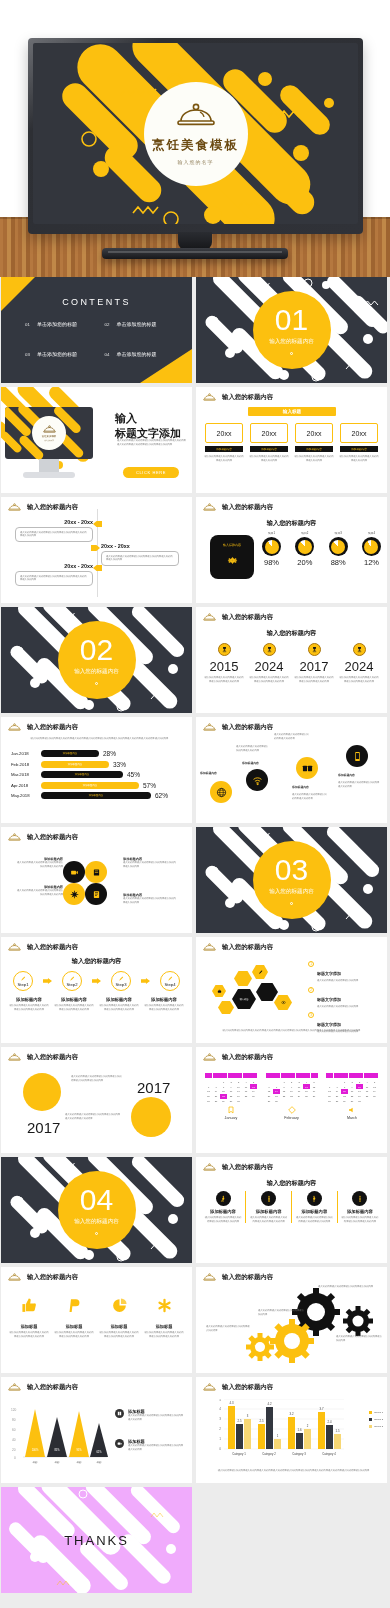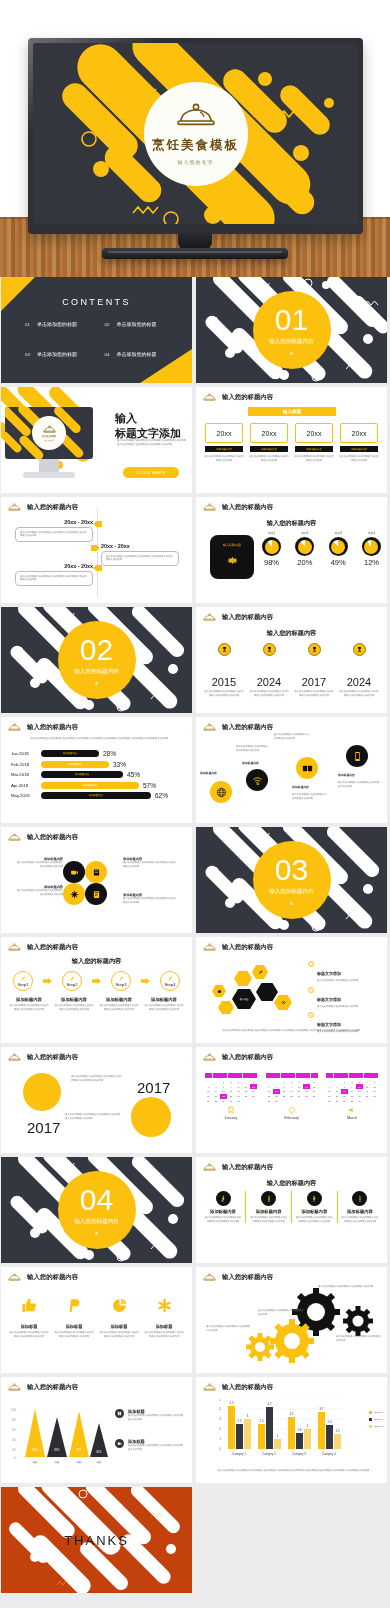--- a/index.html
+++ b/index.html
@@ -43,21 +43,21 @@
   }
   .hero-center .dome { margin-bottom:4px; }
   .hero-title { font-size:12.5px; letter-spacing:2px; color:#6b4a12; font-weight:bold; }
   .hero-sub { font-size:5px; color:#8c7a54; letter-spacing:1px; margin-top:5px; }
 
   
   .grid { position:relative; width:390px; padding:0 1px; }
   .row { display:flex; gap:4px; margin-bottom:4px; }
   .slide { position:relative; width:191px; height:106px; background:#fff; overflow:hidden; flex:0 0 191px; }
   .slide.dark { background:#333740; }
-  .slide.yellow { background:#c2410c;text-decoration:underline; }
+  .slide.yellow { background:#f0abfc;text-decoration:underline; }
 
   
   .sh { position:absolute; left:7px; top:6px; display:flex; align-items:center; gap:6px; }
   .sh .t { font-size:6.4px; color:#1a1a1a; font-weight:bold; }
   .dome-sm svg { display:block; }
 
   .ctr-title{ text-align:center; font-size:6.2px; font-weight:bold; color:#1a1a1a; }
 
   .tiny { font-size:2.3px; line-height:1.55; color:#777; }
   .tiny-c { font-size:2.3px; line-height:1.55; color:#777; text-align:center; }
@@ -106,21 +106,21 @@
   .yr{font-size:5.4px;color:#1a1a1a;font-weight:bold;}
   .arrow-y{width:9px;height:6px;background:#FCC00F;clip-path:polygon(0 0,60% 0,100% 50%,60% 100%,0 100%);}
 
   
   .donut{width:19px;height:19px;border-radius:50%;background:#111;display:flex;align-items:center;justify-content:center;}
   .donut .inner{width:14px;height:14px;border-radius:50%;}
   .pct{font-size:7.5px;color:#1a1a1a;}
 
   
   .tro{width:13px;height:13px;border-radius:50%;background:#FCC00F;border:1px solid #a8740a;display:flex;align-items:center;justify-content:center;}
-  .yr2{font-size:11px;color:#1a1a1a;margin-top:20px;}
+  .yr2{font-size:13px;color:#1a1a1a;margin-top:3px;}
 
   
   .bar-row{display:flex;align-items:center;gap:4px;margin-bottom:3.5px;}
   .bar-lbl{font-size:4.3px;color:#1a1a1a;width:26px;}
   .bar{height:7px;border-radius:4px;display:flex;align-items:center;justify-content:center;font-size:2.4px;}
   .bar.d{background:#111;color:#FCC00F;}
   .bar.y{background:#FCC00F;color:#fff;}
   .bar-pct{font-size:6.5px;color:#1a1a1a;}
 
   
@@ -432,21 +432,21 @@
           <span class="donut">
               <span class="inner" style="background:conic-gradient(#FCC00F 0 320deg,#fff 320deg 360deg)"></span>
             </span>
           <span class="pct">20%</span>
         </div>
         <div style="display:flex;flex-direction:column;align-items:center;gap:2px">
           <span style="font-size:2.8px;color:#444">项目3</span>
           <span class="donut">
               <span class="inner" style="background:conic-gradient(#FCC00F 0 317deg,#fff 317deg 360deg)"></span>
             </span>
-          <span class="pct">49%</span>
+          <span class="pct">88%</span>
         </div>
         <div style="display:flex;flex-direction:column;align-items:center;gap:2px">
           <span style="font-size:2.8px;color:#444">项目4</span>
           <span class="donut">
               <span class="inner" style="background:conic-gradient(#FCC00F 0 328deg,#fff 328deg 360deg)"></span>
             </span>
           <span class="pct">12%</span>
         </div>
       </div>
     </div>

